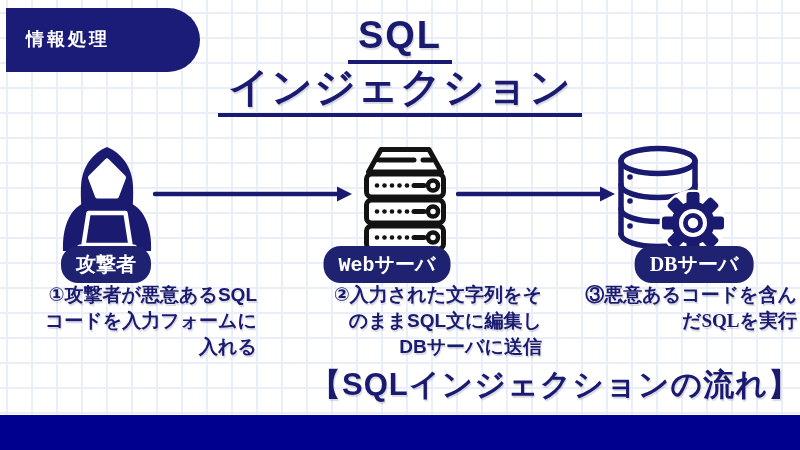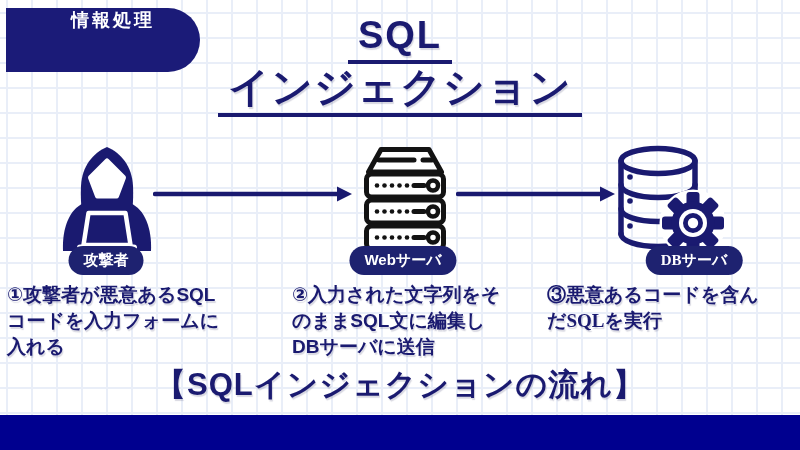--- a/index.html
+++ b/index.html
@@ -20,21 +20,21 @@
   .shadowed { text-shadow:1px 2px 1px rgba(40,40,90,0.18);border-radius:13px; }
 
   
   #badge {
     position:absolute; left:6px; top:8px;
     width:194px; height:64px;
     background:var(--badge,#1b1b78);
     border-radius:0 34px 34px 0;
     color:#ffffff; font-weight:700;
     font-size:18px; letter-spacing:3px; line-height:1.4;
-    display:flex; flex-direction:row; justify-content:center;
+    display:flex; flex-direction:column; justify-content:center;
     padding-left:20px;
   }
 
   
   #title {
     position:absolute; left:0; right:0; top:14px;
     text-align:center; font-weight:700;
   }
   #title .t1 { font-size:38px; letter-spacing:2px; }
   #title .t2 { font-size:41px; letter-spacing:1px; }
@@ -57,36 +57,36 @@
   
   .arrow { position:absolute; }
   .arrow line { stroke:var(--navy,#1a1a70); stroke-width:4.5; stroke-linecap:round; }
   .arrow polygon { fill:var(--navy,#1a1a70); }
 
   
   .pill {
     position:absolute; top:246px;
     transform:translateX(-50%);
     background:var(--pill,#1e2270);
-    color:#ffffff; font-weight:700; font-size:15px;
+    color:#ffffff; font-weight:700; font-size:20px;
     padding:5px 15px; border-radius:17px;
     white-space:nowrap;
   }
 
   
   .caption {
     position:absolute; top:282px; width:250px;
-    text-align:left; font-weight:700; font-size:19px;
+    text-align:right; font-weight:700; font-size:19px;
     line-height:1.36; white-space:pre-line;
   }
 
   
   #footer-heading {
     position:absolute; left:0; right:0; top:364px;
-    text-align:center; font-weight:700; font-size:31px;
+    text-align:right; font-weight:700; font-size:31px;
     letter-spacing:1px;
   }
   #bottom-bar {
     position:absolute; left:0; bottom:0;
     width:100%; height:35px;
     background:var(--bar,#00008f);
   }
 </style>
 </head>
 <body>
@@ -185,21 +185,21 @@
         </g>
         <circle class="fill-navy" r="21.5"></circle>
         <circle r="14" fill="#ffffff"></circle>
         <circle class="fill-navy" r="10"></circle>
         <circle r="5.2" fill="#ffffff"></circle>
       </g>
     </svg>
   </div>
 
   <div class="pill" style="left:106px;">攻撃者</div>
-  <div class="pill" style="left:403px;">Webサーバ</div>
+  <div class="pill" style="left:387px;font-family:Liberation Mono, monospace;">Webサーバ</div>
   <div class="pill" style="left:694px;font-family:Liberation Serif, serif;">DBサーバ</div>
 
   <div class="caption navy-text shadowed" style="left:7px;">①攻撃者が悪意あるSQL
 コードを入力フォームに
 入れる</div>
   <div class="caption navy-text shadowed" style="left:292px;">②入力された文字列をそ
 のままSQL文に編集し
 DBサーバに送信</div>
   <div class="caption navy-text shadowed" style="left:547px;font-family:Liberation Serif, serif;">③悪意あるコードを含ん
 だSQLを実行</div>

